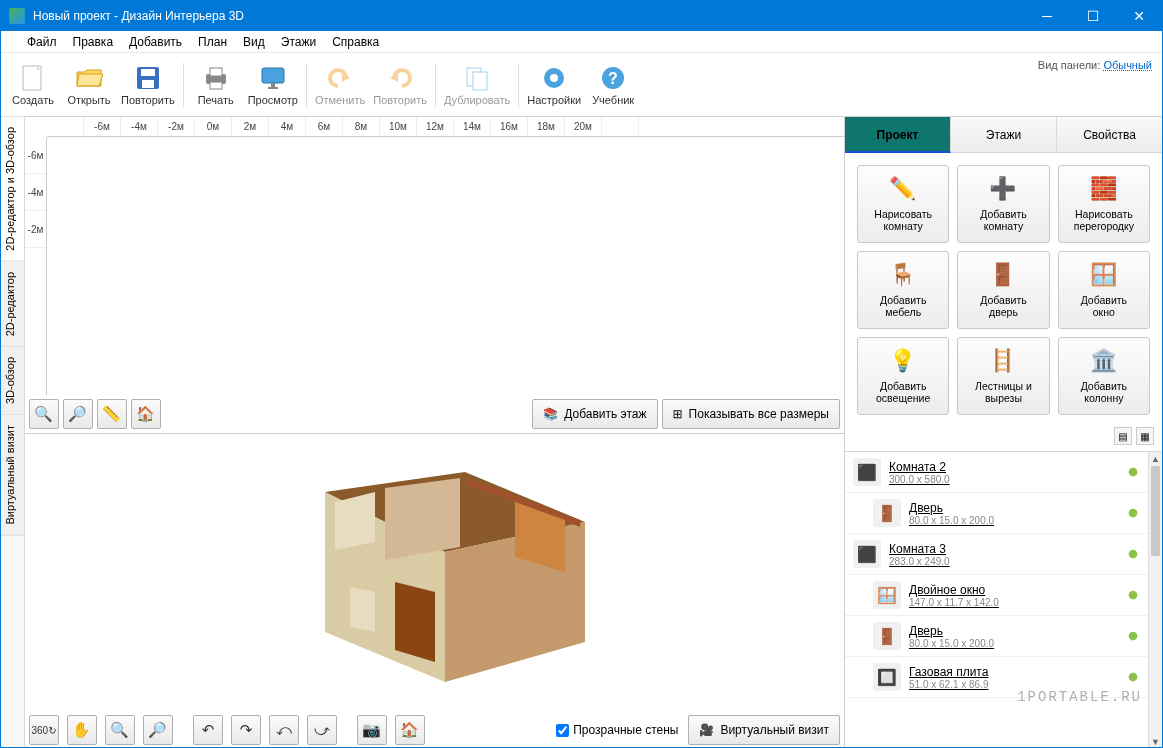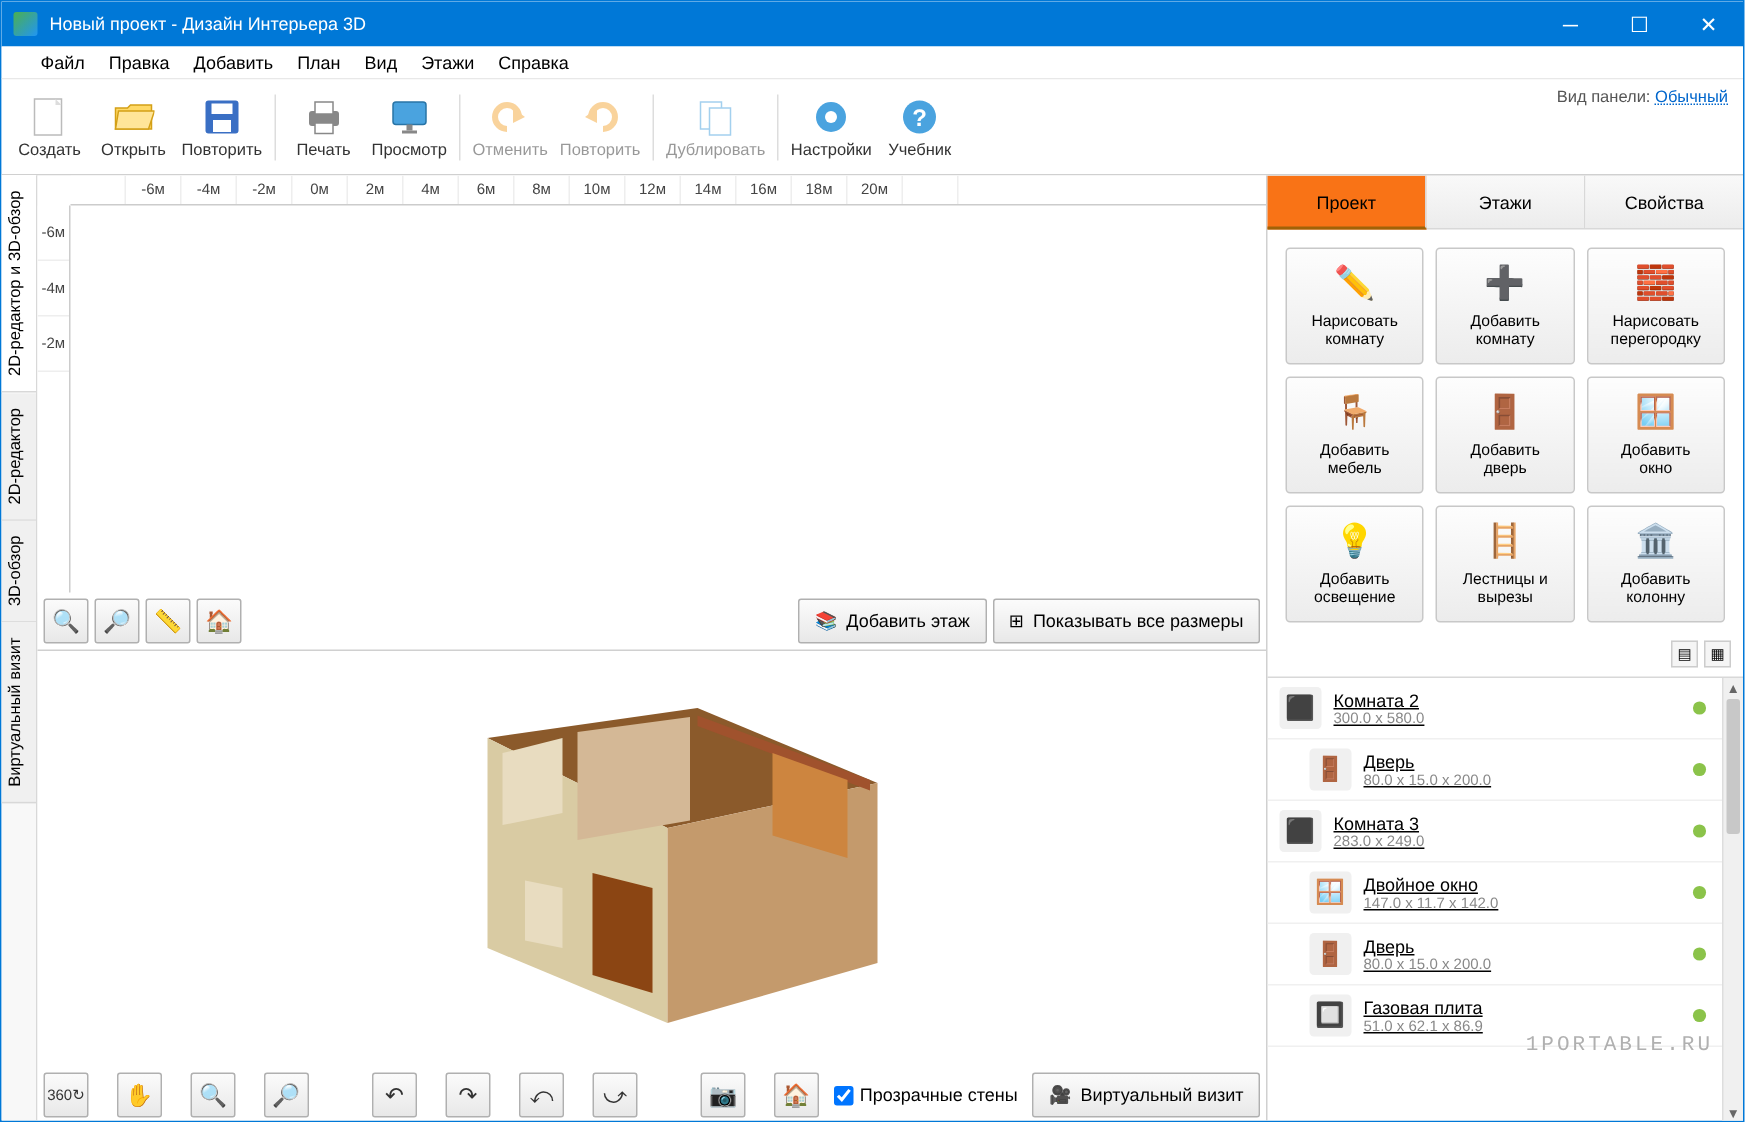--- a/index.html
+++ b/index.html
@@ -45,29 +45,29 @@
 .floorplan { position: absolute; left: 340px; top: 20px; }
 .room-label { position: absolute; font-size: 14px; font-family: Georgia, serif; color: #000; }
 .btnbar2d { position: absolute; bottom: 4px; left: 4px; display: flex; gap: 4px; }
 .btnbar2d-r { position: absolute; bottom: 4px; right: 4px; display: flex; gap: 4px; }
 .sqbtn { width: 30px; height: 30px; border: 1px solid #b0b0b0; background: linear-gradient(#fbfbfb,#e8e8e8); border-radius: 2px; display: flex; align-items: center; justify-content: center; cursor: pointer; font-size: 15px; color: #333; }
 .pillbtn { height: 30px; padding: 0 10px; border: 1px solid #b0b0b0; background: linear-gradient(#fbfbfb,#e8e8e8); border-radius: 2px; display: flex; align-items: center; gap: 6px; cursor: pointer; font-size: 12px; }
 
 
 .view3d { flex: 1; position: relative; background: #fff; overflow: hidden; }
 .canvas3d { position: absolute; inset: 0 0 38px 0; display: flex; align-items: center; justify-content: center; }
-.btnbar3d { position: absolute; bottom: 4px; left: 4px; display: flex; gap: 19px; align-items: center; }
+.btnbar3d { position: absolute; bottom: 4px; left: 4px; display: flex; gap: 8px; align-items: center; }
 .btnbar3d-r { position: absolute; bottom: 4px; right: 4px; display: flex; gap: 10px; align-items: center; }
 .chk { font-size: 12px; display: flex; align-items: center; gap: 4px; cursor: pointer; }
 
 
 .rpanel { width: 318px; border-left: 1px solid #d0d0d0; display: flex; flex-direction: column; background: #fff; }
 .rtabs { display: flex; height: 36px; border-bottom: 1px solid #d8d8d8; }
 .rtab { flex: 1; text-align: center; line-height: 36px; font-size: 12px; cursor: pointer; background: linear-gradient(#f9f9f9,#ececec); border-right: 1px solid #d8d8d8; }
-.rtab.active { background: #f97316; border-bottom: 2px solid #a16207; margin-bottom: -1px; font-weight: 400; }
+.rtab.active { background: #0f766e; border-bottom: 2px solid #1d4ed8; margin-bottom: -1px; font-weight: 700; }
 .rtab:last-child { border-right: none; }
 
 .toolgrid { padding: 12px; display: grid; grid-template-columns: repeat(3, 1fr); gap: 8px; }
 .toolcell { height: 78px; border: 1px solid #c8c8c8; background: linear-gradient(#fdfdfd,#ececec); border-radius: 3px; display: flex; flex-direction: column; align-items: center; justify-content: center; cursor: pointer; font-size: 10.5px; text-align: center; padding: 4px; gap: 4px; }
 .toolcell .ico { width: 28px; height: 28px; }
 .minitools { height: 24px; display: flex; justify-content: flex-end; padding-right: 8px; gap: 4px; }
 .minitools .mini { width: 18px; height: 18px; border: 1px solid #ccc; background:#f5f5f5; cursor:pointer; font-size:10px; display:flex; align-items:center; justify-content:center;}
 
 .objlist { flex: 1; overflow-y: auto; border-top: 1px solid #d8d8d8; position: relative; }
 .objlist-inner { padding-right: 14px; }

